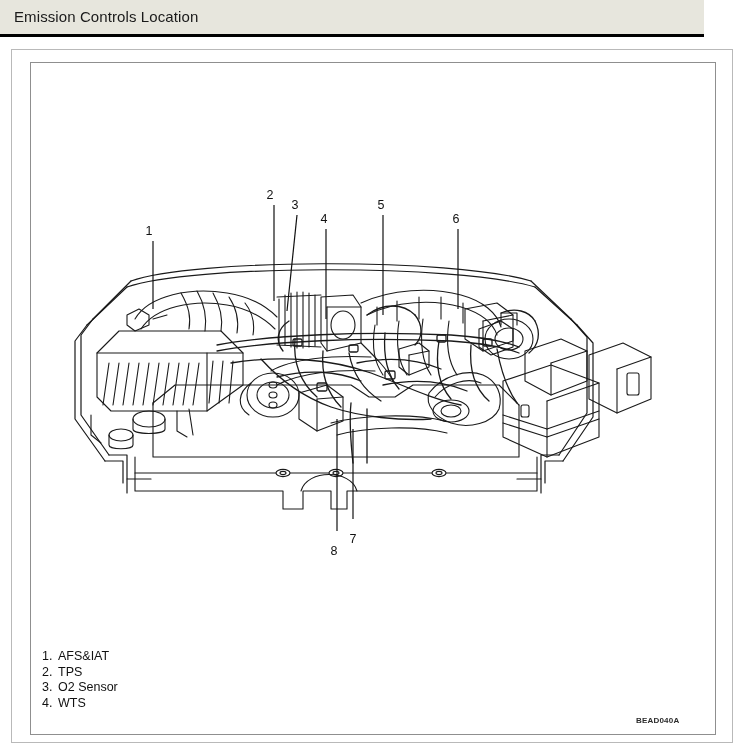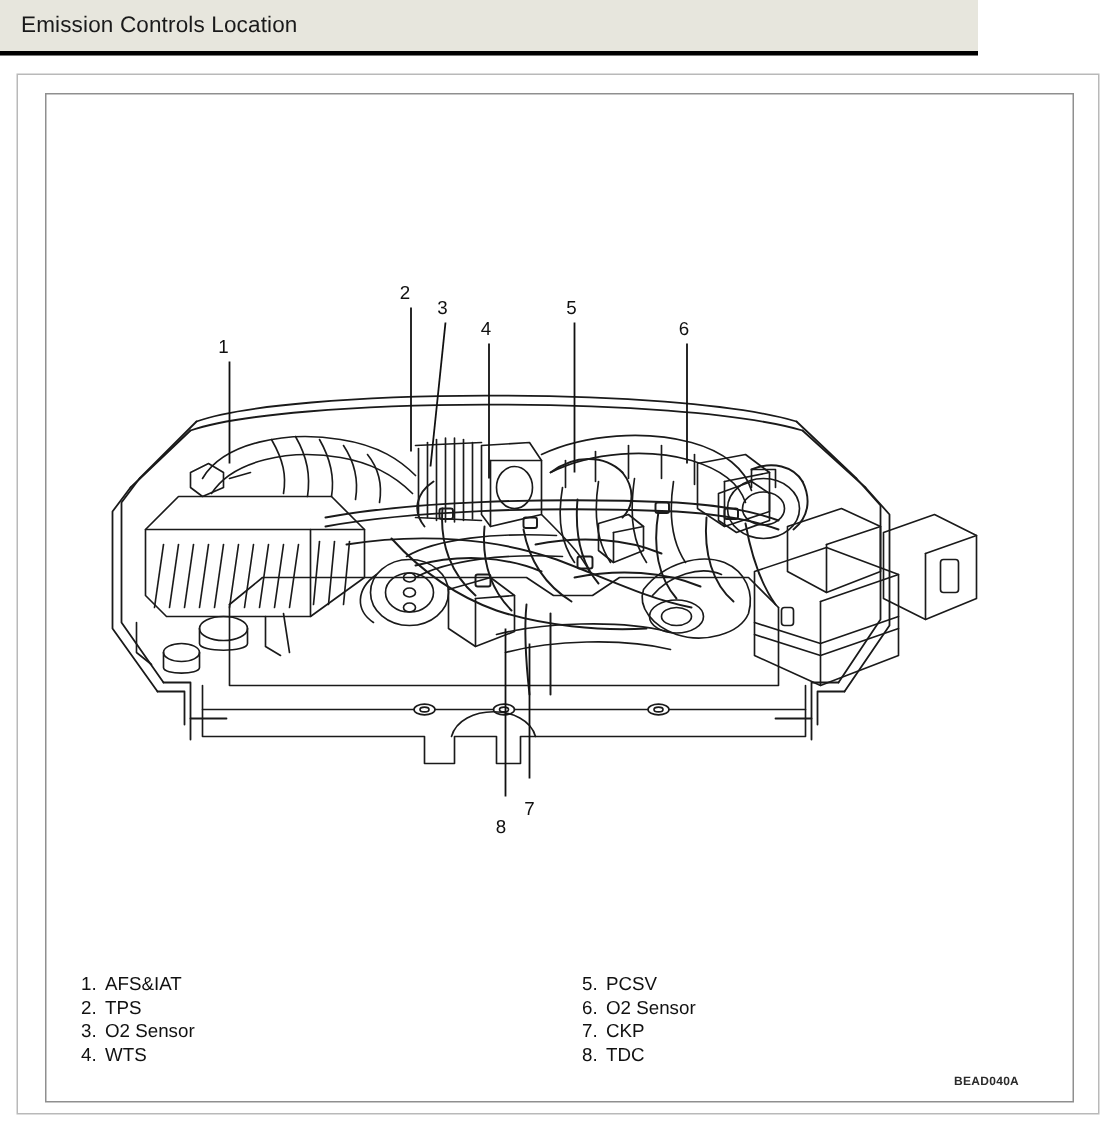--- a/index.html
+++ b/index.html
@@ -18,21 +18,21 @@
     width: 745px;
     height: 751px;
     background: #ffffff;
   }
 
   
   #header-bar {
     position: absolute;
     left: 0;
     top: 0;
-    width: 652px;
+    width: 704px;
     height: 37px;
     background: #e7e6dd;
     border-bottom: 3px solid #000000;
     box-sizing: border-box;
   }
   #header-title {
     position: absolute;
     left: 14px;
     top: 8px;
     font-size: 15px;
@@ -74,21 +74,21 @@
   }
   #engine-svg {
     position: absolute;
     left: 0;
     top: 0;
   }
 
   
   #legend {
     position: absolute;
-    left: 12px;
+    left: 0;
     top: 586px;
     width: 684px;
     height: 90px;
   }
   .legend-col {
     position: absolute;
     top: 0;
     font-size: 12.5px;
     color: #111111;
     line-height: 15.5px;
@@ -378,31 +378,17 @@
           <span class="legend-num">2.</span><span>TPS</span>
         </span>
         <span class="legend-item">
           <span class="legend-num">3.</span><span>O2 Sensor</span>
         </span>
         <span class="legend-item">
           <span class="legend-num">4.</span><span>WTS</span>
         </span>
       </div>
 
-      <div class="legend-col" id="legend-col-right">
-        <span class="legend-item">
-          <span class="legend-num">5.</span><span>PCSV</span>
-        </span>
-        <span class="legend-item">
-          <span class="legend-num">6.</span><span>O2 Sensor</span>
-        </span>
-        <span class="legend-item">
-          <span class="legend-num">7.</span><span>CKP</span>
-        </span>
-        <span class="legend-item">
-          <span class="legend-num">8.</span><span>TDC</span>
-        </span>
-      </div>
     </div>
 
     <div id="figure-code">BEAD040A</div>
   </div>
 </div>
 
 </body></html>

